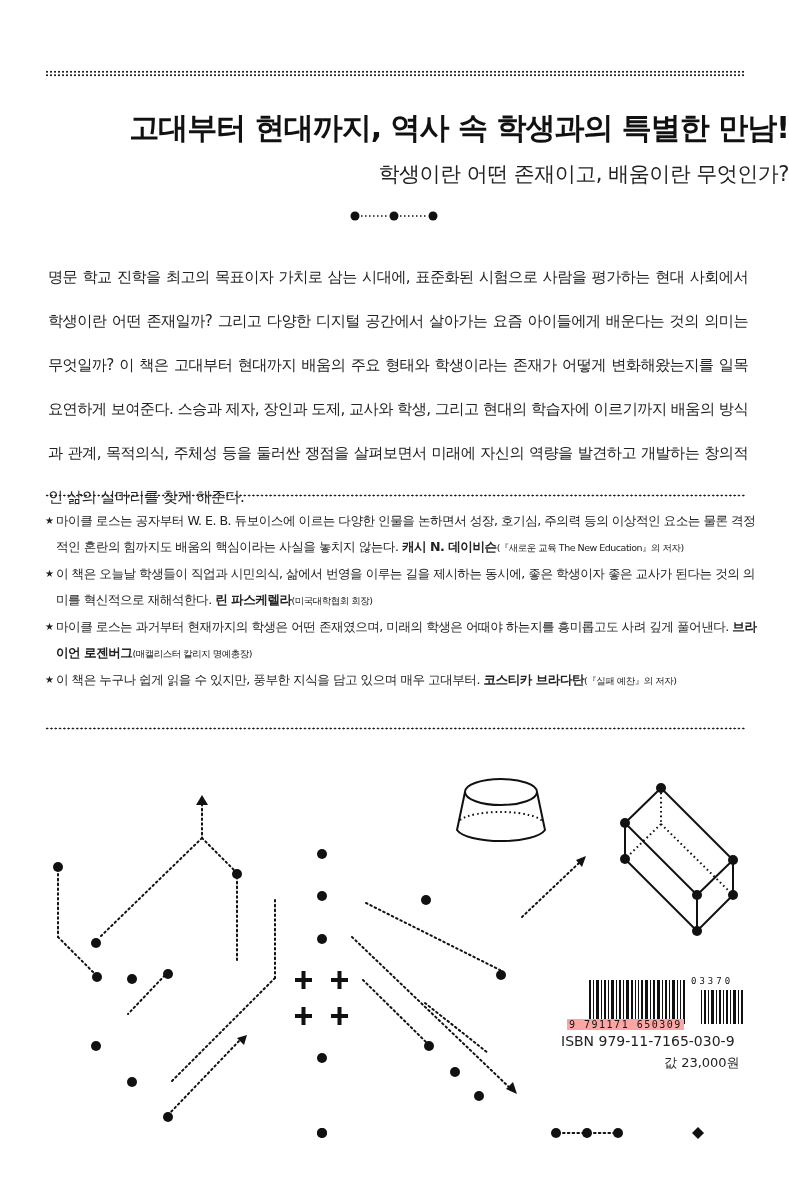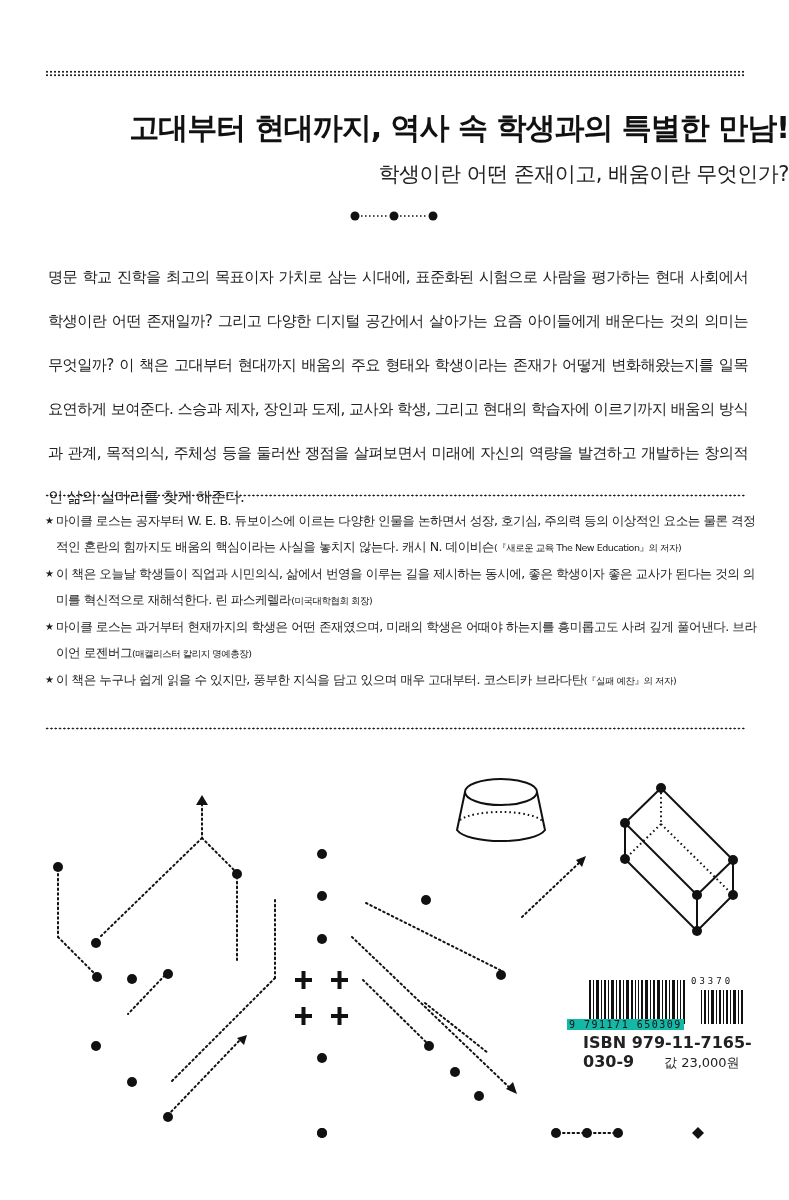--- a/index.html
+++ b/index.html
@@ -9,25 +9,25 @@
       background-size: 4px 3.5px; background-repeat: repeat; }
     .dotrule.single { height: 3px; background-size: 4.3px 3px; }
     .headline { position: absolute; left: 0; width: 789px; text-align: right; font-weight: bold; letter-spacing: -1px; }
     .h1 { top: 108px; font-size: 30px; color: #111; }
     .h2 { top: 160px; font-size: 21px; font-weight: normal; color: #222; letter-spacing: -0.5px; }
     .ornament { position: absolute; top: 209px; left: 349px; width: 90px; height: 14px; }
     .body-text { position: absolute; left: 48px; top: 243px; width: 700px; font-size: 15.2px; line-height: 44px; color: #222; letter-spacing: -0.6px; text-align: justify; margin-top: 12px; }
     .quotes { position: absolute; left: 45px; top: 508px; width: 712px; font-size: 12.6px; color: #222; letter-spacing: -0.5px; }
     .quote { position: relative; padding-left: 11px; line-height: 26px; margin-bottom: 0px; }
     .quote .star { position: absolute; left: 0; top: 0; font-size: 10px; }
-    .quote .author { font-weight: normal; }
+    .quote .author { font-weight: bold; }
     .quote .role { font-size: 9.5px; font-weight: normal; text-align: center; }
     .illus { position: absolute; left: 0; top: 740px; width: 789px; height: 460px; }
     .barcode { position: absolute; left: 577px; top: 980px; width: 190px; height: 60px; }
-    .isbn { position: absolute; left: 583px; top: 1033px; font-size: 16px; font-weight: bold; color: #222; letter-spacing: 0px; }
+    .isbn { position: absolute; left: 561px; top: 1033px; font-size: 14px; font-weight: normal; color: #222; letter-spacing: 0px; }
     .price { position: absolute; left: 664px; top: 1054px; font-size: 13px; color: #222; }
   </style>
 </head>
 <body>
 
 <div class="dotrule" style="top:70px;"></div>
 
 <div class="headline h1">고대부터 현대까지, 역사 속 학생과의 특별한 만남!</div>
 <div class="headline h2">학생이란 어떤 존재이고, 배움이란 무엇인가?</div>
 
@@ -203,15 +203,15 @@
       <rect x="142" y="10" width="2" height="34"></rect>
     <rect x="146" y="10" width="1" height="34"></rect>
       <rect x="149" y="10" width="2" height="34"></rect>
     <rect x="153" y="10" width="1" height="34"></rect>
       <rect x="156" y="10" width="3" height="34"></rect>
     <rect x="161" y="10" width="1" height="34"></rect>
       <rect x="164" y="10" width="2" height="34"></rect>
   </g>
 </svg>
 <div style="position:absolute; left:691px; top:976px; font-size:9px; letter-spacing:3px; font-family:'DejaVu Sans Mono', monospace; color:#111;">03370</div>
-<div style="position:absolute; left:567px; top:1019px; font-size:10px; letter-spacing:1.5px; font-family:'DejaVu Sans Mono', monospace; color:#111; background:#14b8a6; padding:0 2px;">9 791171 650309</div>
+<div style="position:absolute; left:567px; top:1019px; font-size:10px; letter-spacing:1.5px; font-family:'DejaVu Sans Mono', monospace; color:#111; background:#fca5a5; padding:0 2px;">9 791171 650309</div>
 <div class="isbn">ISBN 979-11-7165-030-9</div>
 <div class="price">값 23,000원</div>
 
 </body></html>

